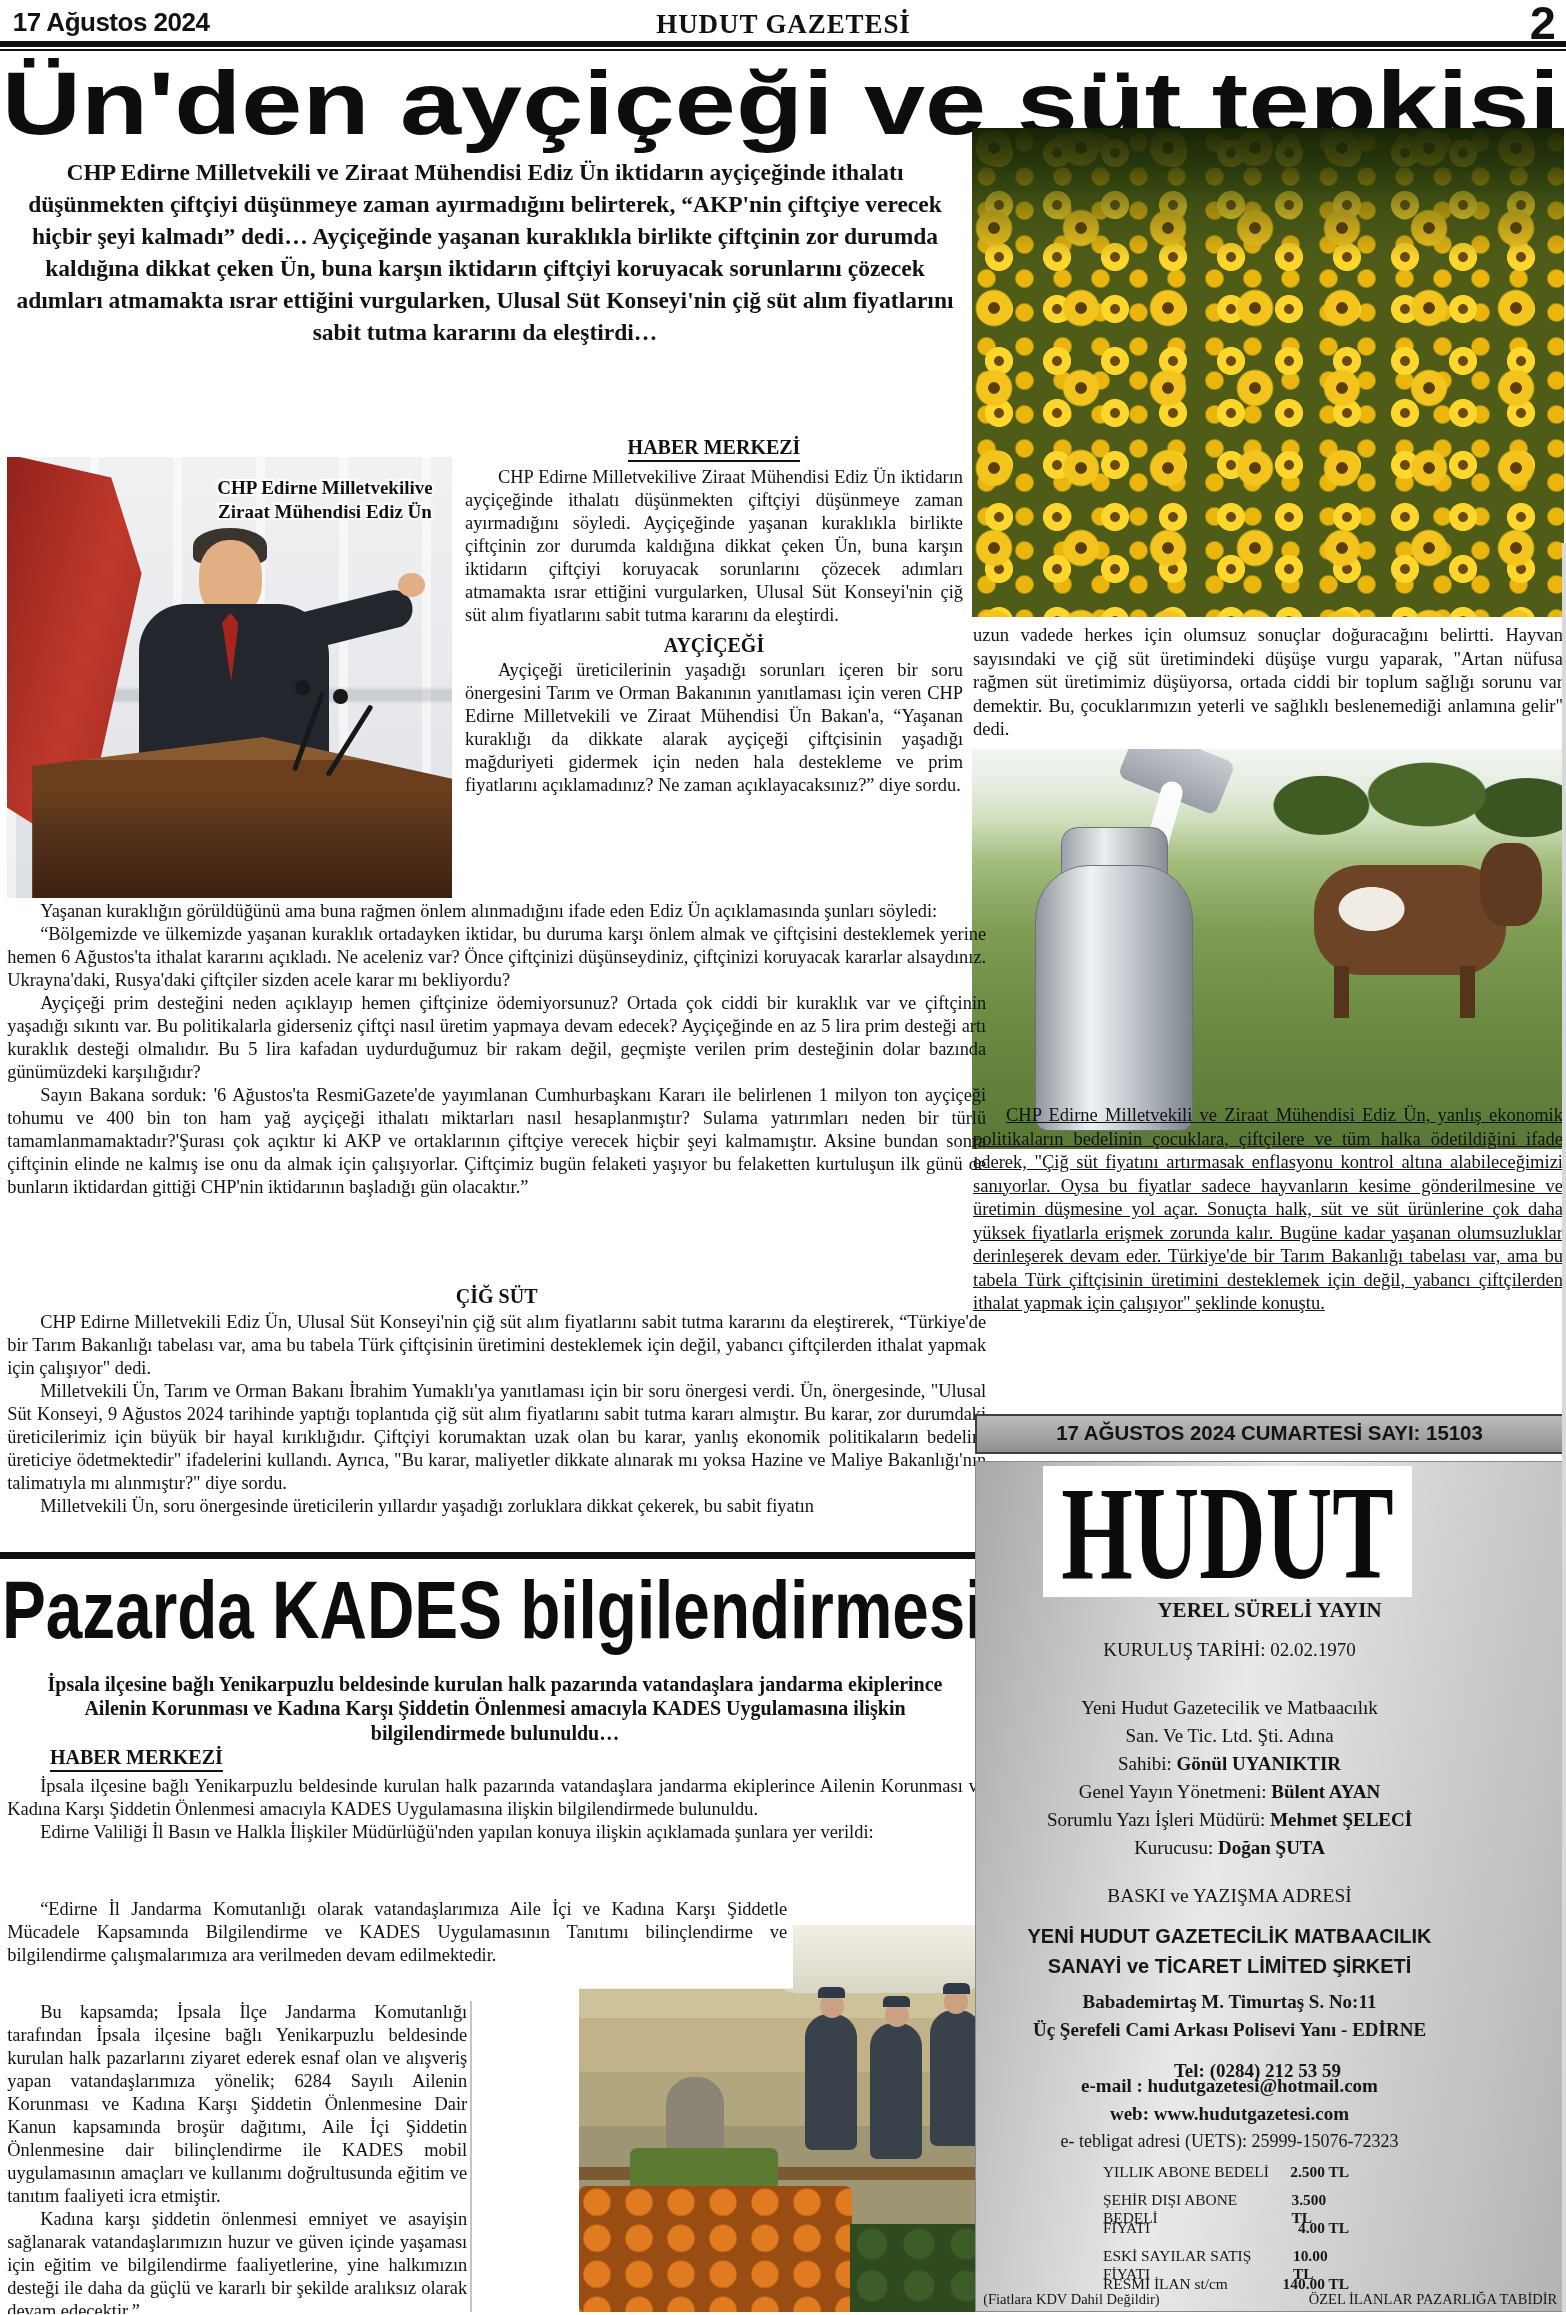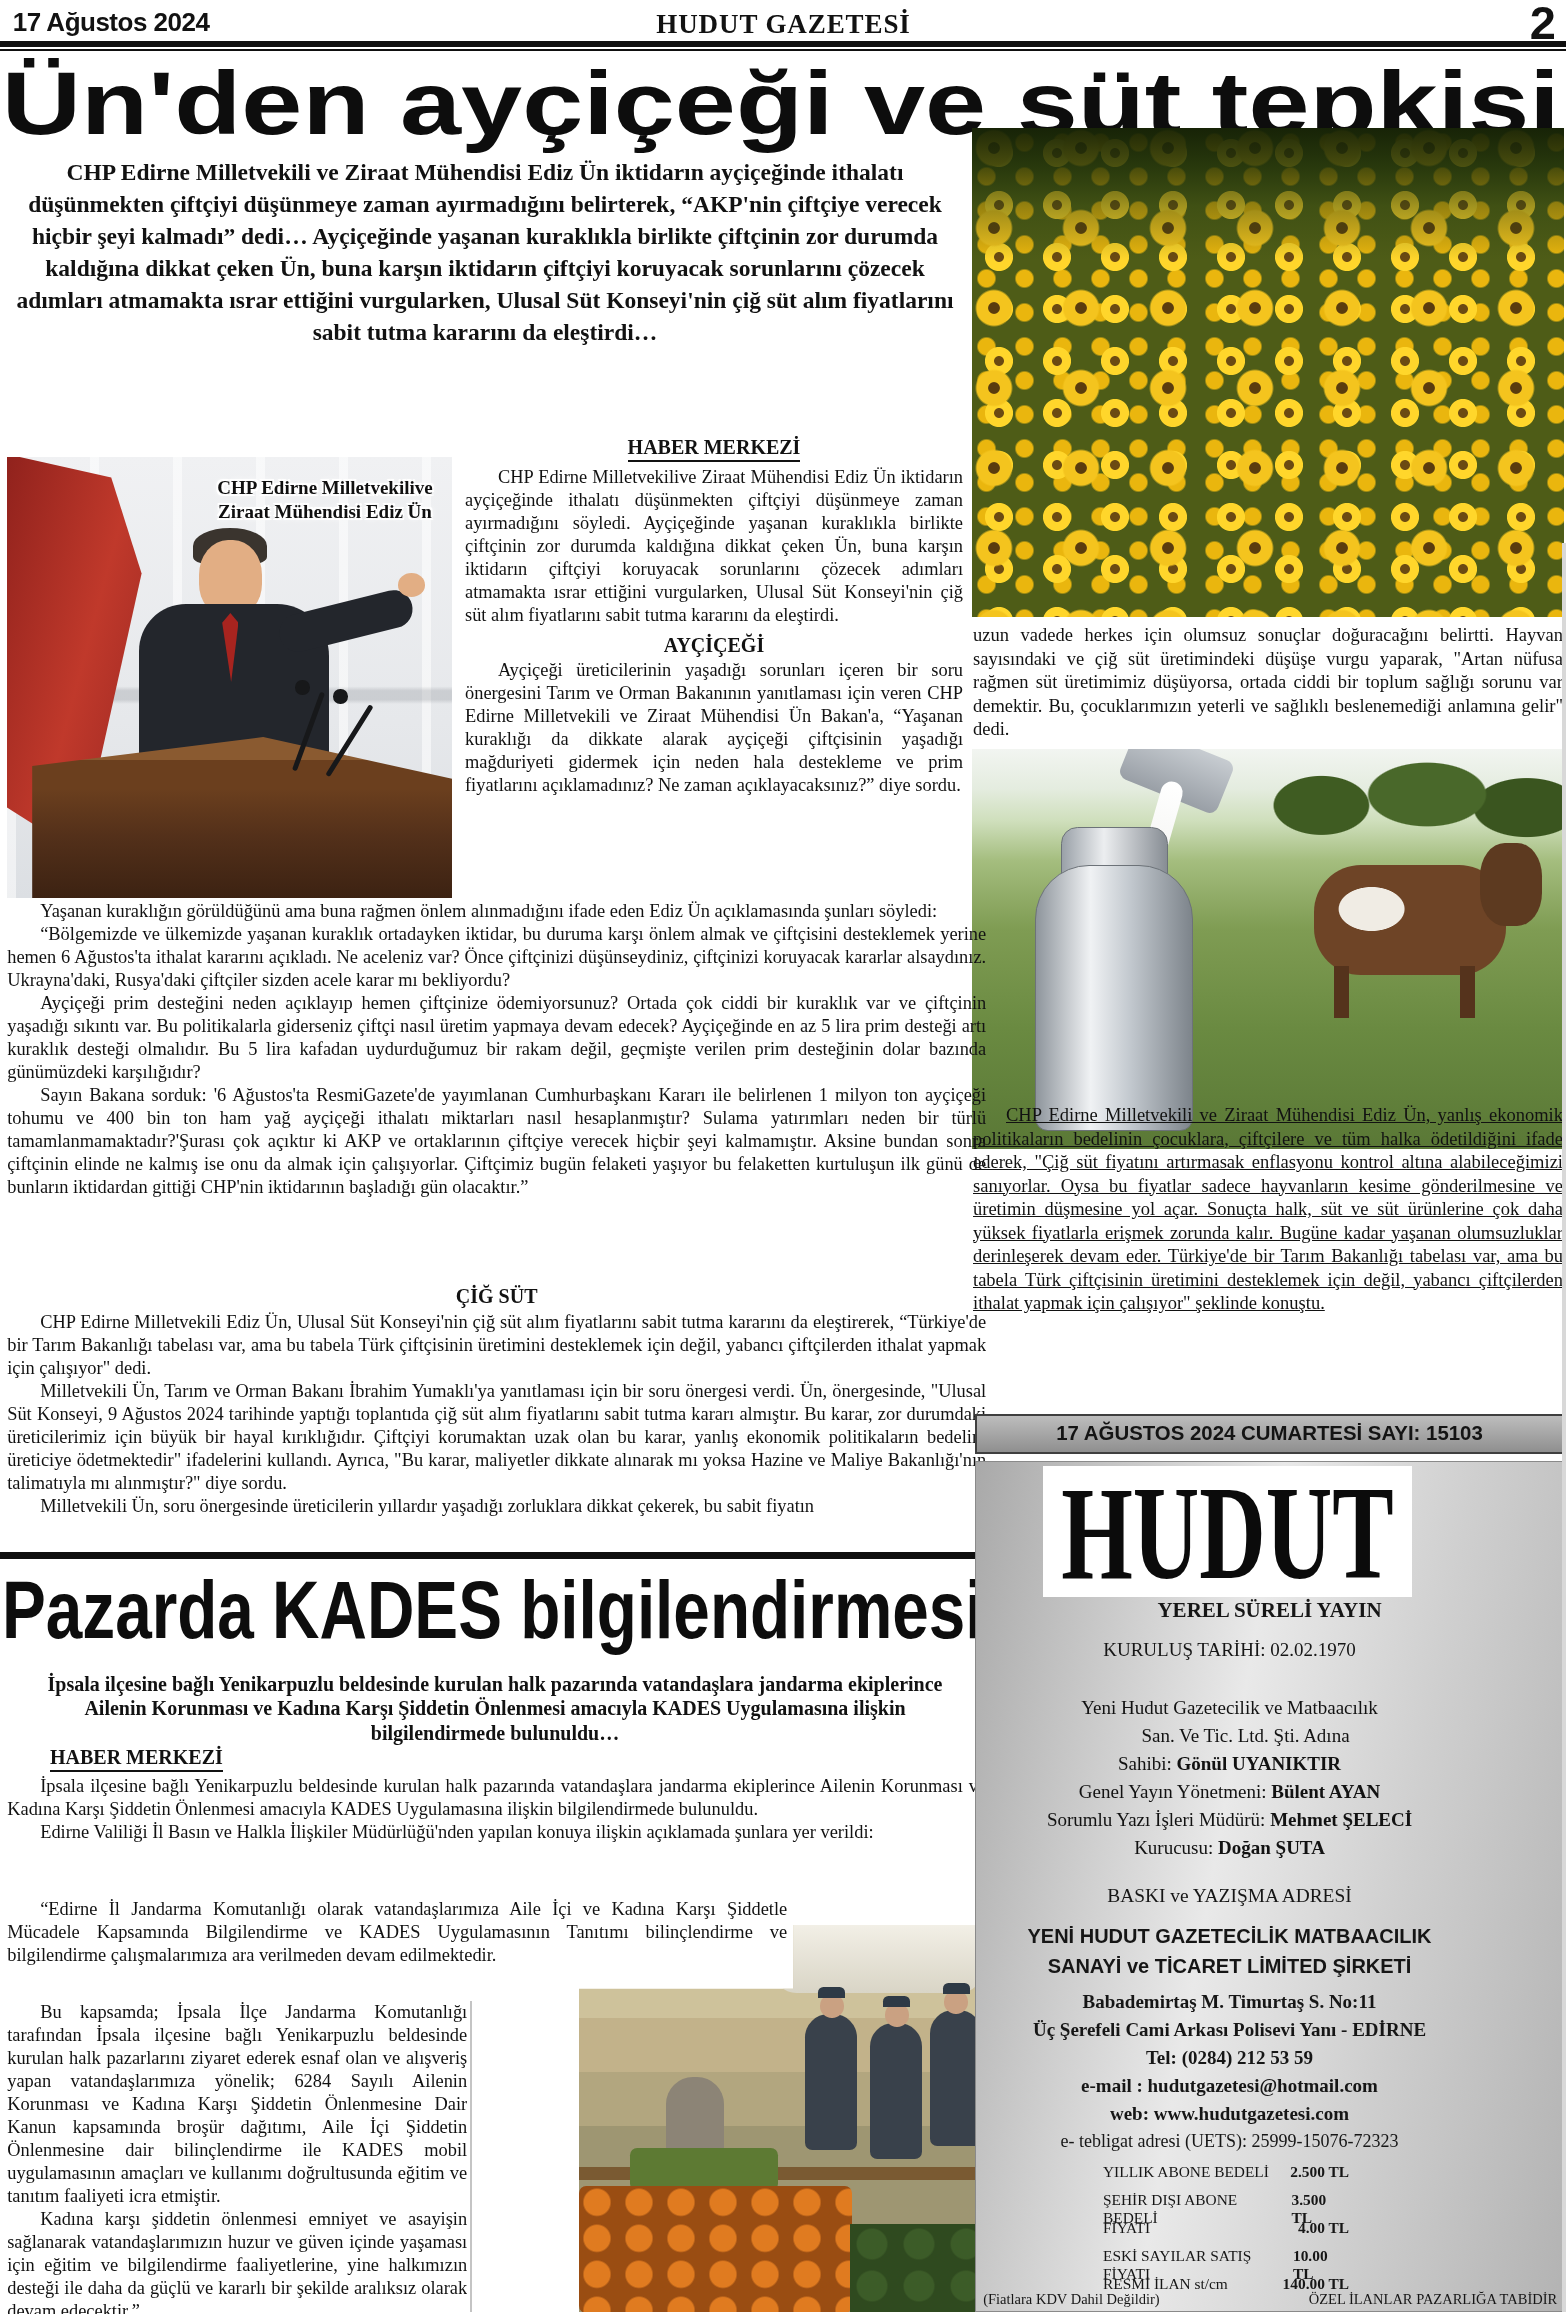--- a/index.html
+++ b/index.html
@@ -262,32 +262,32 @@
   <div class="imprint">
     <div class="logo-box">
       <svg width="369" height="131" viewBox="0 0 408 145">
         <text x="20" y="124" font-size="148" textLength="368" lengthAdjust="spacingAndGlyphs">HUDUT</text>
       </svg>
     </div>
     <div class="imp imp-pub">YEREL SÜRELİ YAYIN</div>
     <div class="imp imp-found">KURULUŞ TARİHİ: 02.02.1970</div>
 
     <div class="staff-line" style="top:232px;"><span>Yeni Hudut Gazetecilik ve Matbaacılık</span><b></b></div>
-    <div class="staff-line" style="top:260px;margin-left:16px;"><span>San. Ve Tic. Ltd. Şti. Adına</span><b></b></div>
+    <div class="staff-line" style="top:260px;"><span>San. Ve Tic. Ltd. Şti. Adına</span><b></b></div>
     <div class="staff-line" style="top:288px;"><span>Sahibi: </span><b>Gönül UYANIKTIR</b></div>
     <div class="staff-line" style="top:316px;"><span>Genel Yayın Yönetmeni: </span><b>Bülent AYAN</b></div>
     <div class="staff-line" style="top:344px;"><span>Sorumlu Yazı İşleri Müdürü: </span><b>Mehmet ŞELECİ</b></div>
     <div class="staff-line" style="top:372px;"><span>Kurucusu: </span><b>Doğan ŞUTA</b></div>
 
     <div class="imp imp-addrh">BASKI ve YAZIŞMA ADRESİ</div>
     <div class="imp imp-comp" style="top:463px;">YENİ HUDUT GAZETECİLİK MATBAACILIK</div>
     <div class="imp imp-comp" style="top:493px;">SANAYİ ve TİCARET LİMİTED ŞİRKETİ</div>
     <div class="imp imp-bold" style="top:529px;">Babademirtaş M. Timurtaş S. No:11</div>
     <div class="imp imp-bold" style="top:557px;">Üç Şerefeli Cami Arkası Polisevi Yanı - EDİRNE</div>
-    <div class="imp imp-bold" style="top:585px;">Tel: (0284) 212 53 59</div>
+    <div class="imp imp-bold" style="top:598px;padding-left:28px;">Tel: (0284) 212 53 59</div>
     <div class="imp imp-bold" style="top:613px;">e-mail : hudutgazetesi@hotmail.com</div>
     <div class="imp imp-bold" style="top:641px;">web: www.hudutgazetesi.com</div>
     <div class="imp imp-uets">e- tebligat adresi (UETS): 25999-15076-72323</div>
 
     <div class="price-row" style="top:701px;">
         <span>YILLIK ABONE BEDELİ</span>
         <span class="val">2.500 TL</span>
       </div>
     <div class="price-row" style="top:729px;">
         <span>ŞEHİR DIŞI ABONE BEDELİ</span>

